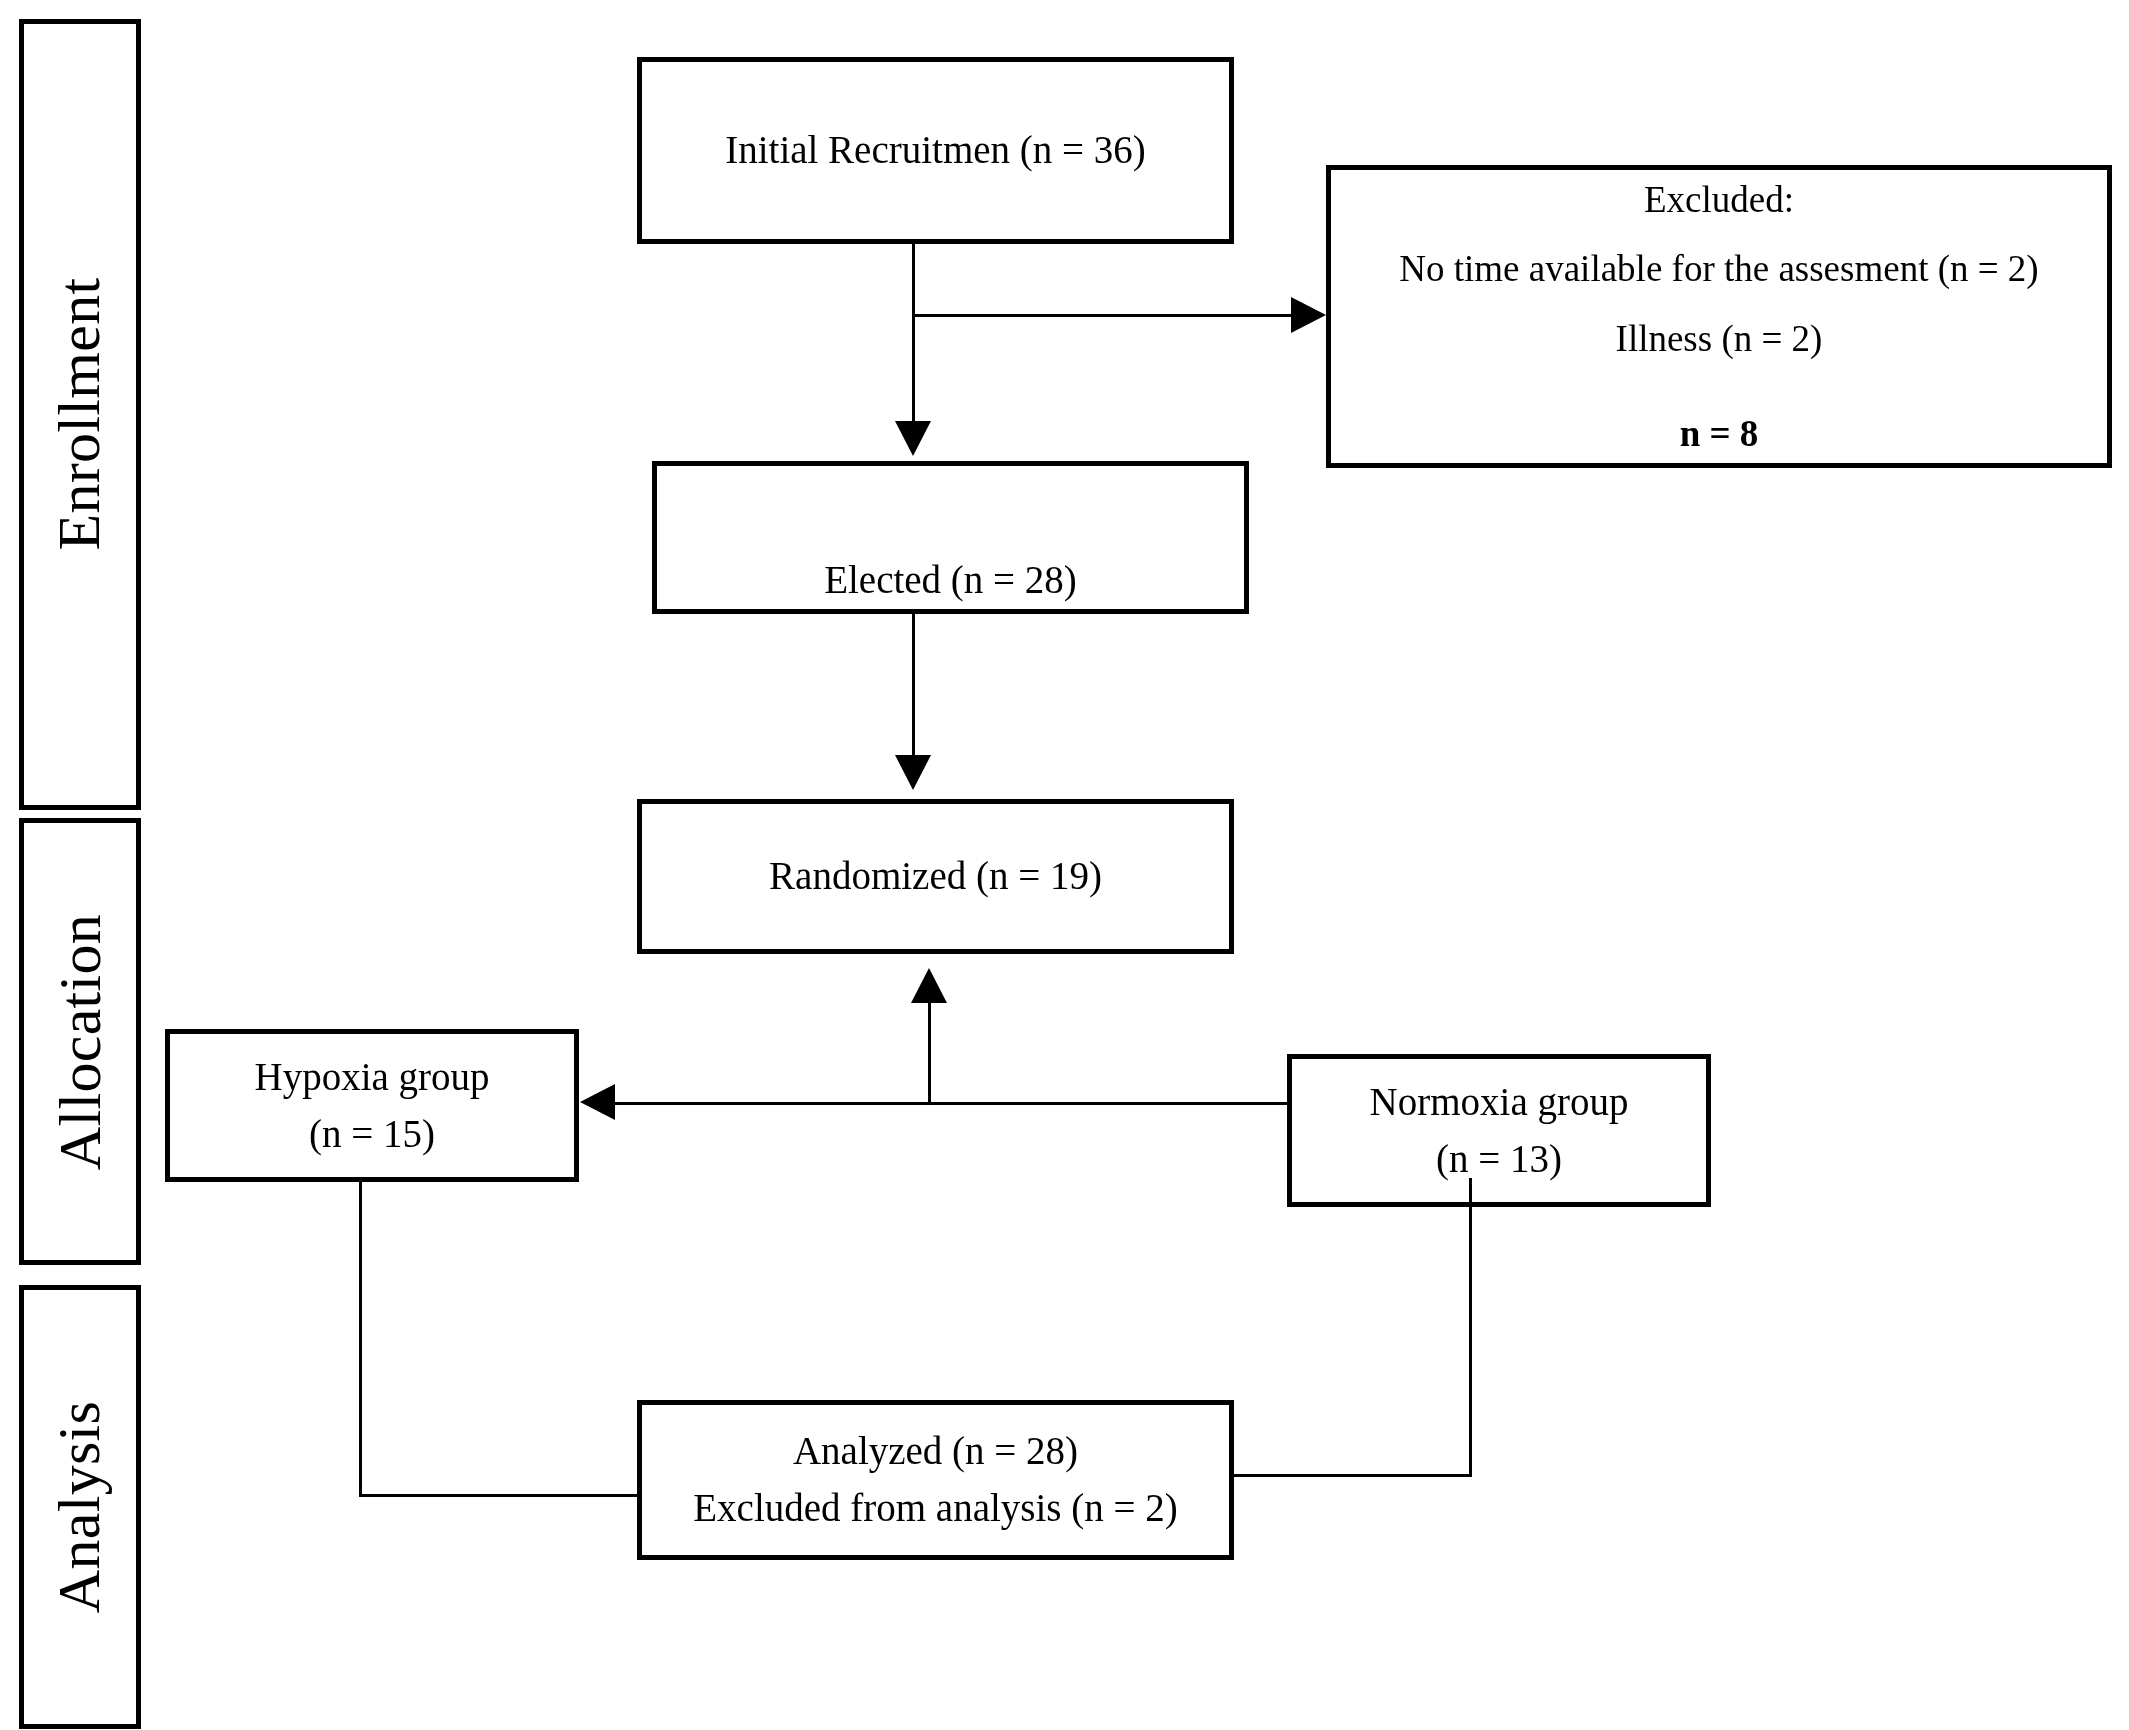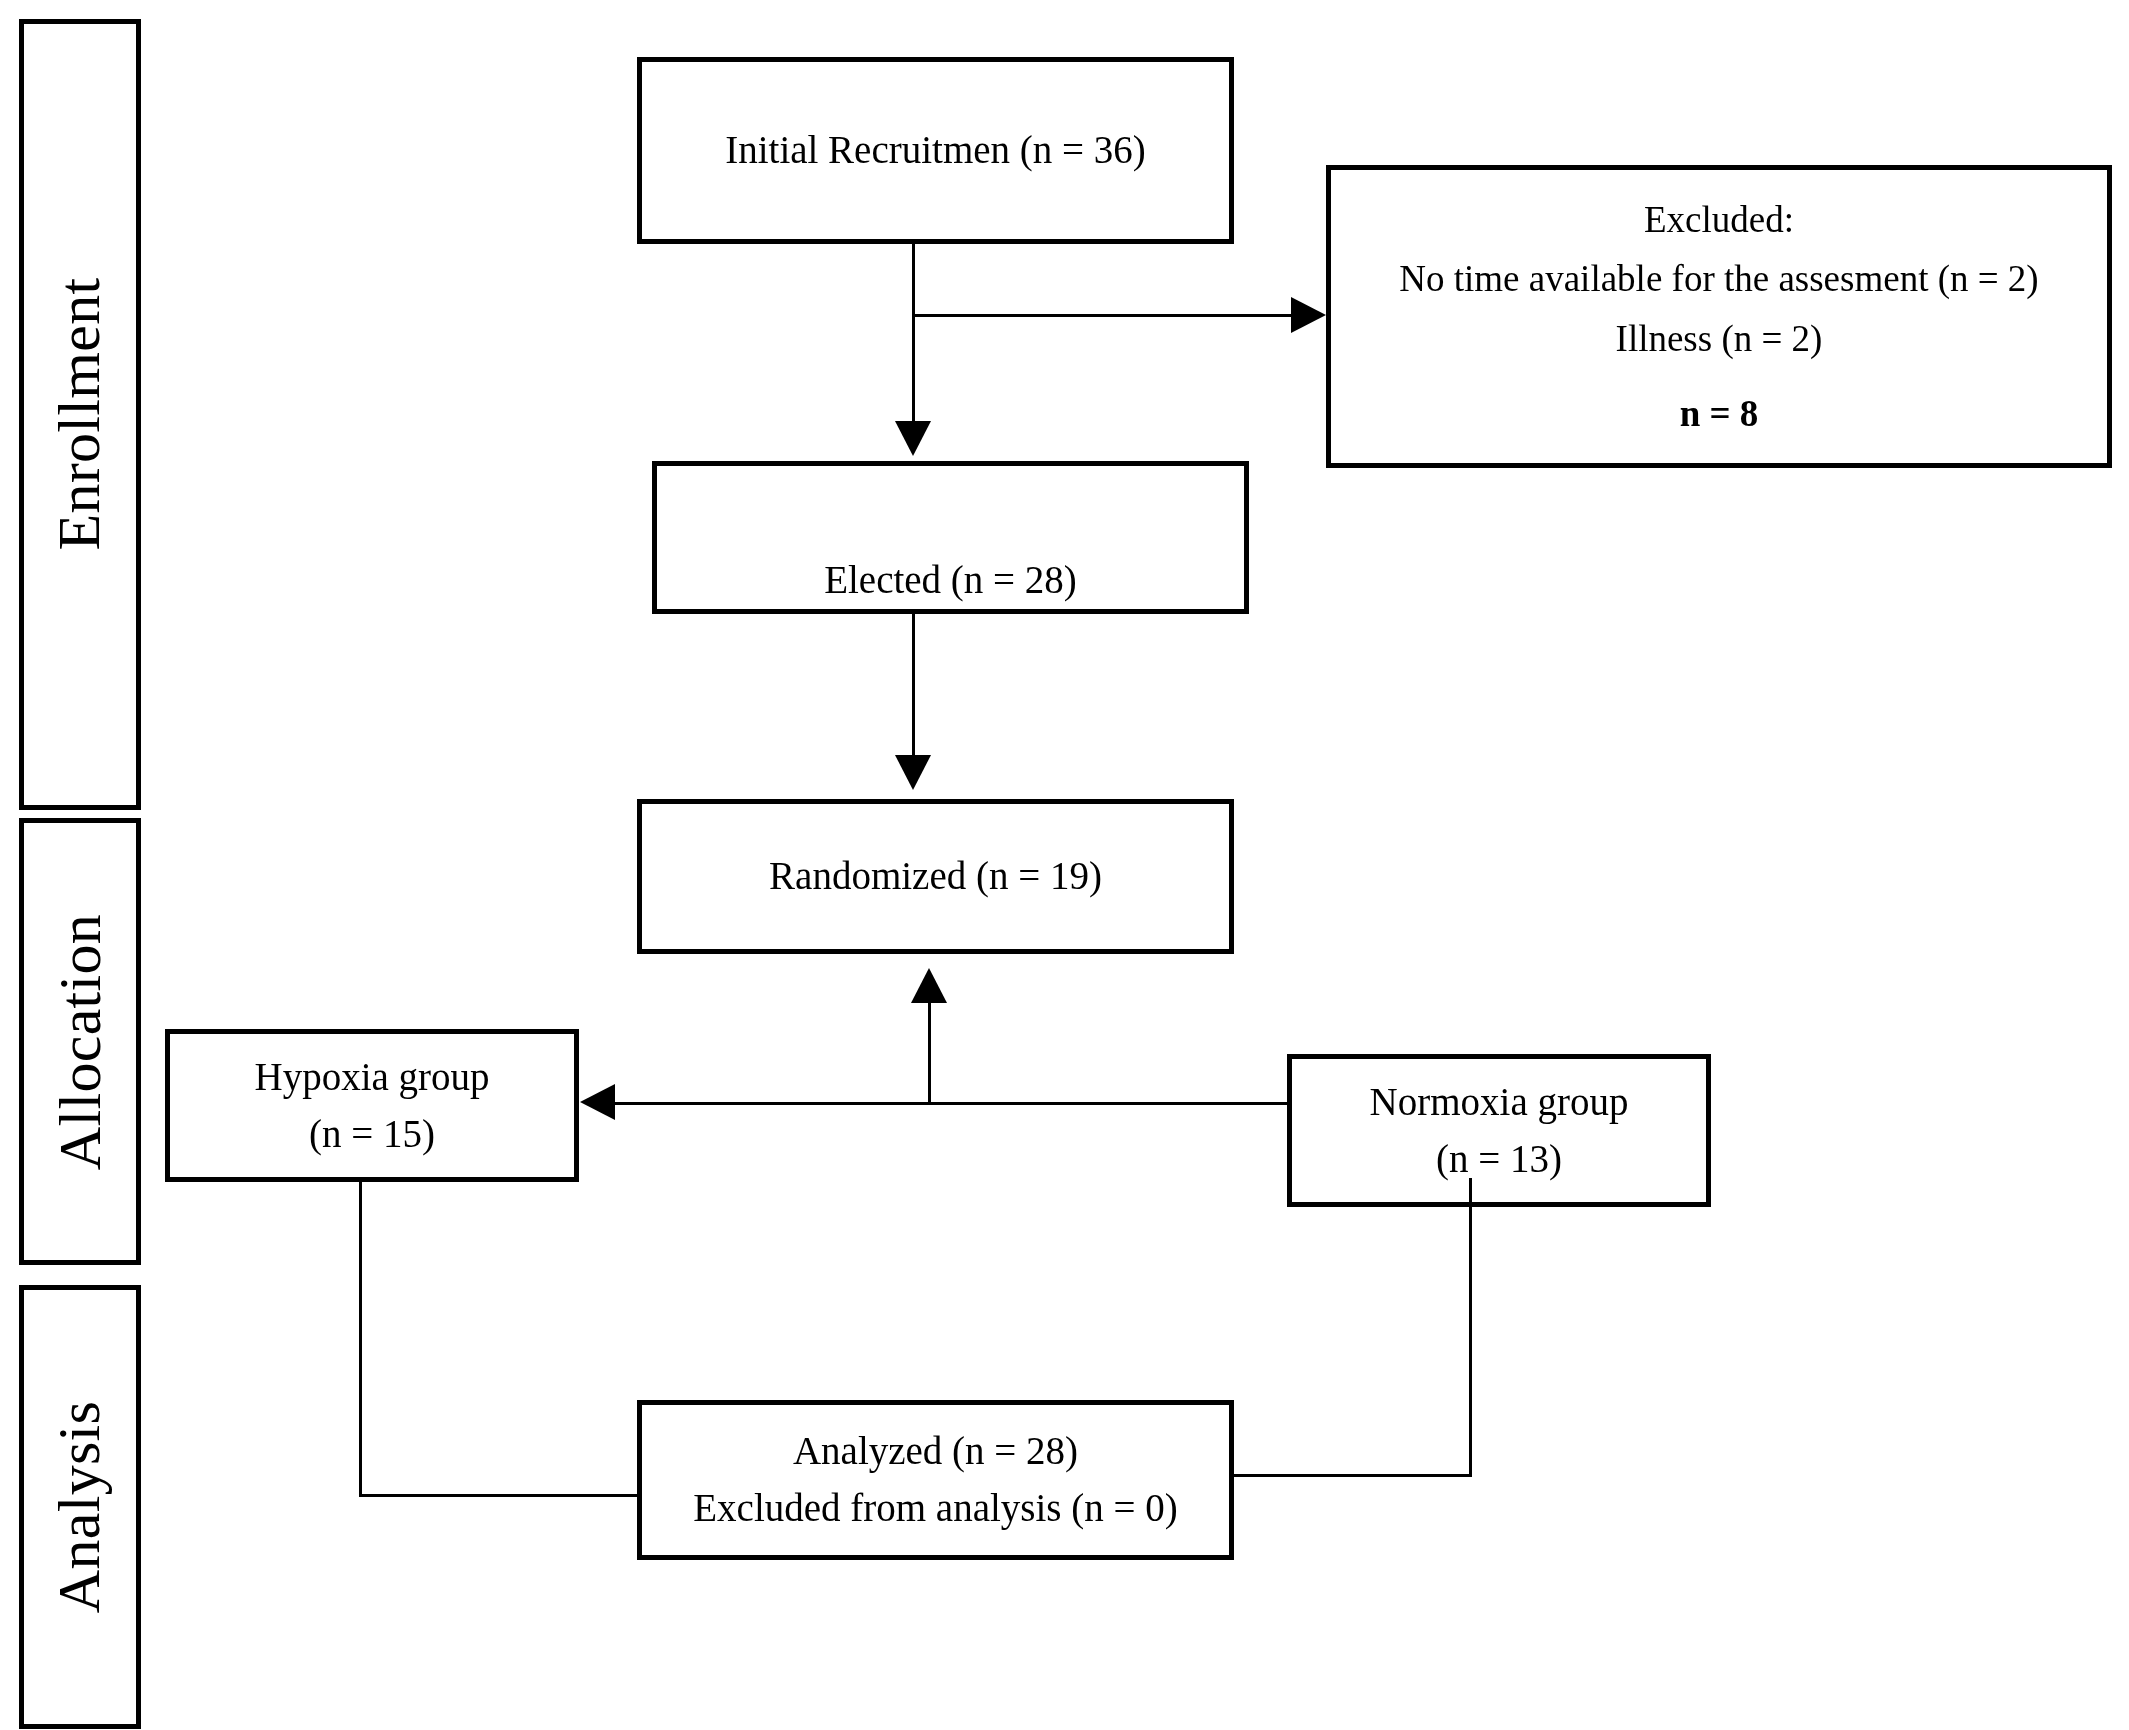--- a/index.html
+++ b/index.html
@@ -108,21 +108,21 @@
   </div>
 
   <div class="stage-box" style="left:18.7px; top:1285px; width:122px; height:444px;">
     <span class="stage-label">Analysis</span>
   </div>
 
   <div class="node" style="left:637px; top:57px; width:597px; height:187px;">
     <span class="line">Initial Recruitmen (n = 36)</span>
   </div>
 
-  <div class="node excluded" style="left:1326px; top:165px; width:786px; height:303px;">
+  <div class="node excluded" style="left:1326px; top:165px; width:786px; height:303px;justify-content:space-between;">
     <span class="line">Excluded:</span>
     <span class="line">No time available for the assesment (n = 2)</span>
     <span class="line">Illness (n = 2)</span>
     <span class="spacer"></span>
     <span class="line bold">n = 8</span>
   </div>
 
   <div class="vline" style="left:912px; top:244px; width:3.1px; height:182px;"></div>
 
   <div class="hline" style="left:912px; top:314px; width:380px; height:3.1px;"></div>
@@ -159,17 +159,17 @@
   </div>
 
   <div class="vline" style="left:359px; top:1180px; width:2.5px; height:317px;"></div>
   <div class="hline" style="left:359px; top:1494px; width:280px; height:2.5px;"></div>
 
   <div class="vline" style="left:1469px; top:1178px; width:2.5px; height:299px;"></div>
   <div class="hline" style="left:1231px; top:1474px; width:241px; height:2.5px;"></div>
 
   <div class="node" style="left:637px; top:1400px; width:597px; height:160px;">
     <span class="line">Analyzed (n = 28)</span>
-    <span class="line">Excluded from analysis (n = 0)</span>
+    <span class="line">Excluded from analysis (n = 2)</span>
   </div>
 
 </div>
 
 
 </body></html>

